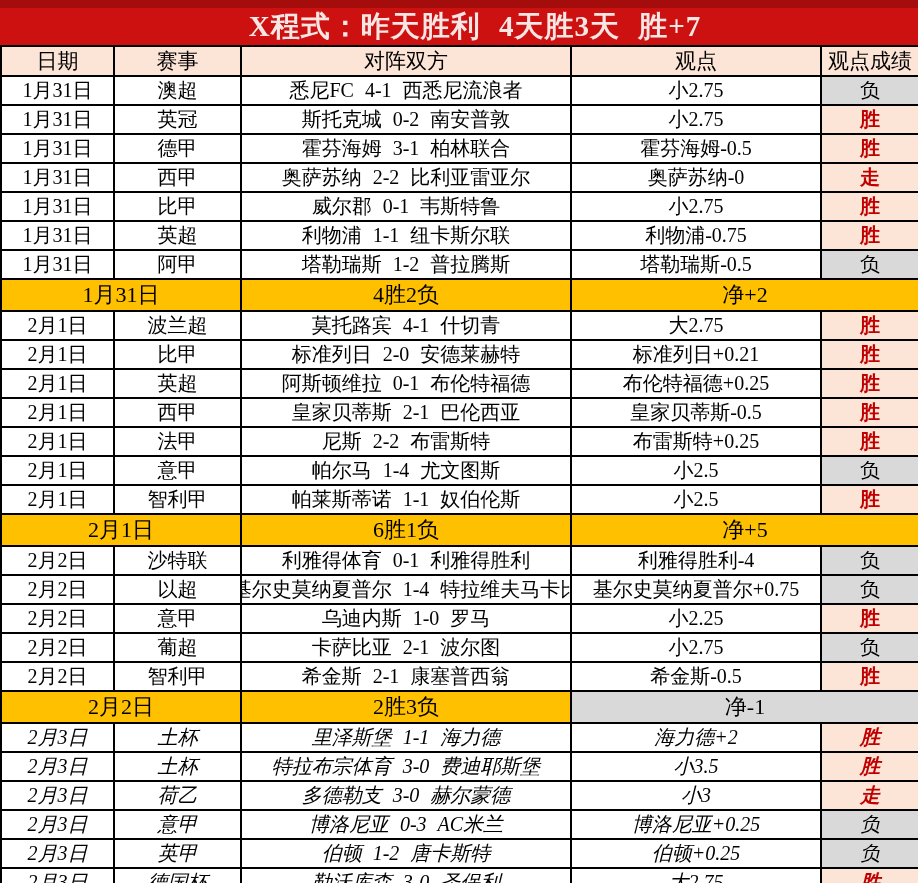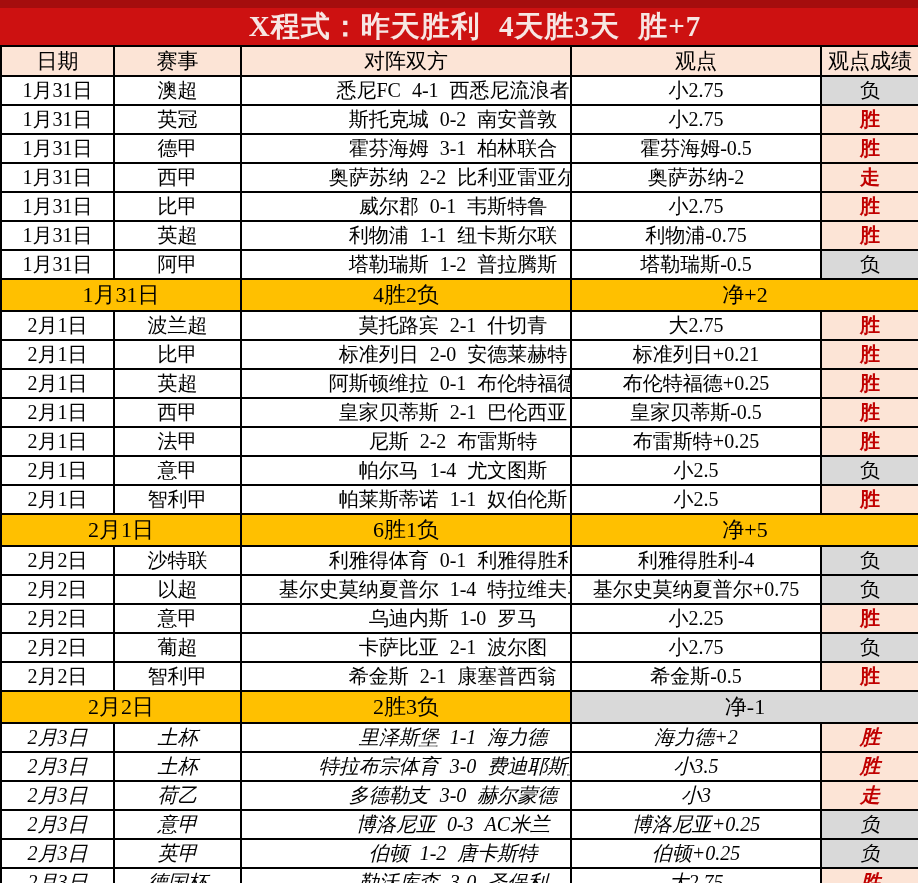--- a/index.html
+++ b/index.html
@@ -29,21 +29,21 @@
     font-size:20px;font-weight:normal;
     white-space:nowrap;
   }
   thead th{background:var(--header-bg);height:26px;font-size:21px;}
   tr.sec-0 td, tr.sec-1 td{height:20px;}
   tr.sec-2 td{height:25px;}
   tr.sec-3 td{height:26px;font-style:italic;}
   td.match-col{word-spacing:6px;}
   td.match-col .clip{
     display:flex;justify-content:center;align-items:flex-end;
-    width:100%;overflow:hidden;white-space:nowrap;padding-left:47px;
+    width:100%;overflow:hidden;white-space:nowrap;
   }
   td.result-cell{font-size:20px;}
   td.outcome-win, td.outcome-push{
     background:var(--win-bg);color:var(--win-text);font-weight:bold;
   }
   td.outcome-loss{background:var(--loss-bg);color:#000;}
   tr.summary-row td{
     background:var(--summary-bg);height:26px;font-size:22px;
   }
   tr.summary-row td.net-negative{background:var(--loss-bg);}
@@ -105,21 +105,21 @@
         <td class="result-cell outcome-win">胜</td>
       </tr>
       <tr class="match-row sec-0">
         <td>1月31日</td>
         <td>西甲</td>
         <td class="match-col">
           <div class="clip">
             <span>奥萨苏纳 2-2 比利亚雷亚尔</span>
           </div>
         </td>
-        <td>奥萨苏纳-2</td>
+        <td>奥萨苏纳-0</td>
         <td class="result-cell outcome-push">走</td>
       </tr>
       <tr class="match-row sec-0">
         <td>1月31日</td>
         <td>比甲</td>
         <td class="match-col">
           <div class="clip">
             <span>威尔郡 0-1 韦斯特鲁</span>
           </div>
         </td>
@@ -151,21 +151,21 @@
       <tr class="summary-row">
         <td colspan="2">1月31日</td>
         <td>4胜2负</td>
         <td colspan="2" class="">净+2</td>
       </tr>
       <tr class="match-row sec-1">
         <td>2月1日</td>
         <td>波兰超</td>
         <td class="match-col">
           <div class="clip">
-            <span>莫托路宾 2-1 什切青</span>
+            <span>莫托路宾 4-1 什切青</span>
           </div>
         </td>
         <td>大2.75</td>
         <td class="result-cell outcome-win">胜</td>
       </tr>
       <tr class="match-row sec-1">
         <td>2月1日</td>
         <td>比甲</td>
         <td class="match-col">
           <div class="clip">

